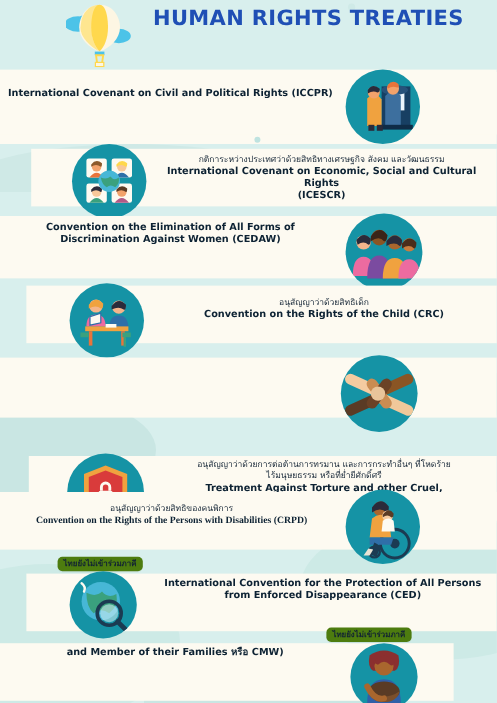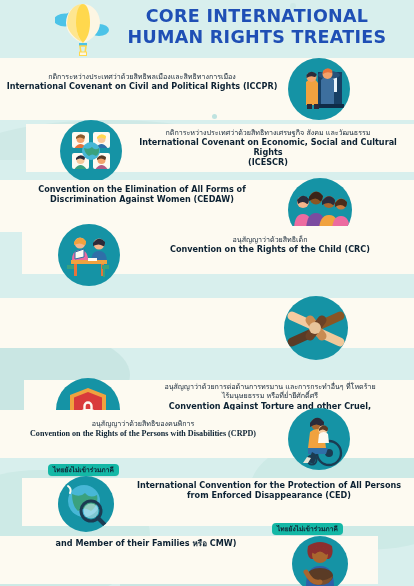--- a/index.html
+++ b/index.html
@@ -34,21 +34,21 @@
   .th{font-size:7.1px;line-height:9.4px;color:#123;}
   .en{font-size:8.1px;line-height:10px;font-weight:bold;color:#0d2233;}
   .icon-circle{
     position:absolute;border-radius:50%;background:#1593a5;
     overflow:hidden;
   }
   .badge{
     position:absolute;background:#ffd societal;
   }
   .badge{
-    position:absolute;background:#14b8a6;color:#123;
+    position:absolute;background:#4d7c0f;color:#123;
     font-size:6.6px;font-weight:bold;border-radius:4px;
     padding:2px 5px;white-space:nowrap;line-height:8px;
     box-shadow:0 1px 0 rgba(0,0,0,.04);
   }
   svg{display:block;}
 </style>
 </head>
 <body>
 
 <div id="page">
@@ -74,29 +74,27 @@
         <ellipse cx="38" cy="26" rx="6" ry="4.5" fill="#4cc3e8"></ellipse>
         <path d="M28 2 C39 2 45 12 45 21 C45 30 37 38 28 41 C19 38 11 30 11 21 C11 12 17 2 28 2Z" fill="#fdf6e3"></path>
         <path d="M28 2 C33 2 35 12 35 21 C35 30 32 37 28 41 C24 37 21 30 21 21 C21 12 23 2 28 2Z" fill="#ffd84d"></path>
         <path d="M13 14 C16 6 21 2 28 2 C24 7 22 14 21.5 21 C21.2 29 23 36 28 41 C20 37 12 29 12 21Z" fill="#ffd84d" opacity=".55"></path>
         <rect x="24" y="41" width="8" height="3" fill="#4cc3e8"></rect>
         <path d="M25 44 L31 44 L30 51 L26 51Z" fill="none" stroke="#ffd84d" stroke-width="1.6"></path>
         <rect x="24.5" y="50" width="7" height="3.5" fill="#fdf6e3" stroke="#ffd84d" stroke-width="1"></rect>
       </svg>
     </div>
     <div class="title">
-      <div>CORE INTERNATIONAL</div>
       <div>HUMAN RIGHTS TREATIES</div>
     </div>
   </div>
 
   <div class="row" style="top:58px;height:62px;">
     <div class="card" style="height:52px;top:2px;"></div>
     <div class="txt" style="left:6px;top:14px;width:272px;">
-      <div class="th">กติการะหว่างประเทศว่าด้วยสิทธิพลเมืองและสิทธิทางการเมือง</div>
       <div class="en">International Covenant on Civil and Political Rights (ICCPR)</div>
     </div>
     <div class="icon-circle" style="left:288px;top:0px;width:62px;height:62px;">
       <svg viewBox="0 0 62 62" width="62" height="62">
         <rect x="30" y="14" width="24" height="34" fill="#173f63"></rect>
         <rect x="36" y="19" width="13" height="15" fill="#eaf4fb"></rect>
         <rect x="28" y="46" width="28" height="4" fill="#0f2c47"></rect>
         <ellipse cx="41" cy="17" rx="11" ry="4" fill="#27527a"></ellipse>
         <path d="M33 22 q7-8 13 0 v24 h-13Z" fill="#3d6f9e"></path>
         <circle cx="39.5" cy="16" r="5" fill="#f2a26b"></circle>
@@ -160,21 +158,21 @@
         <circle cx="41" cy="24" r="6" fill="#a9662e"></circle>
         <path d="M34 23 q7-9 13-1 q0 5-2 5 q-4-4-11 0Z" fill="#2b2b3a"></path>
         <path d="M31 54 q0-17 10-17 q10 0 10 17Z" fill="#f0a23f"></path>
         <circle cx="53" cy="26" r="5.5" fill="#c87c3f"></circle>
         <path d="M47 25 q6-8 12-1 q0 5-2 5 q-4-4-10 0Z" fill="#4a2d1c"></path>
         <path d="M44 54 q0-16 9-16 q9 0 9 16Z" fill="#ec6ba0"></path>
       </svg>
     </div>
   </div>
 
-  <div class="row" style="top:224px;height:62px;">
+  <div class="row" style="top:236px;height:62px;">
     <div class="card" style="height:48px;top:2px;left:22px;right:0;"></div>
     <div class="txt" style="left:130px;top:11px;width:280px;">
       <div class="th">อนุสัญญาว่าด้วยสิทธิเด็ก</div>
       <div class="en">Convention on the Rights of the Child (CRC)</div>
     </div>
     <div class="icon-circle" style="left:58px;top:0px;width:62px;height:62px;">
       <svg viewBox="0 0 62 62" width="62" height="62">
         <circle cx="22" cy="19" r="5.5" fill="#f5b58b"></circle>
         <path d="M16 18 q6-8 12-1 q0 5-2 4 q-4-3-10 0Z" fill="#f0a23f"></path>
         <path d="M14 36 q0-10 8-10 q8 0 8 10Z" fill="#ec6ba0"></path>
@@ -210,21 +208,21 @@
         <circle cx="31" cy="32" r="6" fill="#e8c49a"></circle>
       </svg>
     </div>
   </div>
 
   <div class="row" style="top:350px;height:68px;margin-top:28px;">
     <div class="card" style="height:54px;top:2px;left:24px;right:0;"></div>
     <div class="txt" style="left:128px;top:4px;width:284px;">
       <div class="th">อนุสัญญาว่าด้วยการต่อต้านการทรมาน และการกระทำอื่นๆ ที่โหดร้าย</div>
       <div class="th">ไร้มนุษยธรรม หรือที่ย่ำยีศักดิ์ศรี</div>
-      <div class="en">Convention Against Torture and other Cruel,</div>
+      <div class="en">Treatment Against Torture and other Cruel,</div>
       <div class="en">Inhuman or Degrading Treatment or Punishment (CAT)</div>
     </div>
     <div class="icon-circle" style="left:56px;top:0px;width:64px;height:64px;">
       <svg viewBox="0 0 64 64" width="64" height="64">
         <path d="M32 10 L50 17 V33 C50 44 41 51 32 55 C23 51 14 44 14 33 V17Z" fill="#f0a23f"></path>
         <path d="M32 14 L46 19.5 V33 C46 42 39 48 32 51.5 C25 48 18 42 18 33 V19.5Z" fill="#d93b3b"></path>
         <rect x="26" y="31" width="12" height="11" rx="2" fill="#fdfaf1"></rect>
         <path d="M28.5 31 v-3 a3.5 3.5 0 0 1 7 0 v3" fill="none" stroke="#fdfaf1" stroke-width="2.4"></path>
         <circle cx="32" cy="35.5" r="1.8" fill="#d93b3b"></circle>
         <rect x="31.2" y="36" width="1.6" height="4" fill="#d93b3b"></rect>

